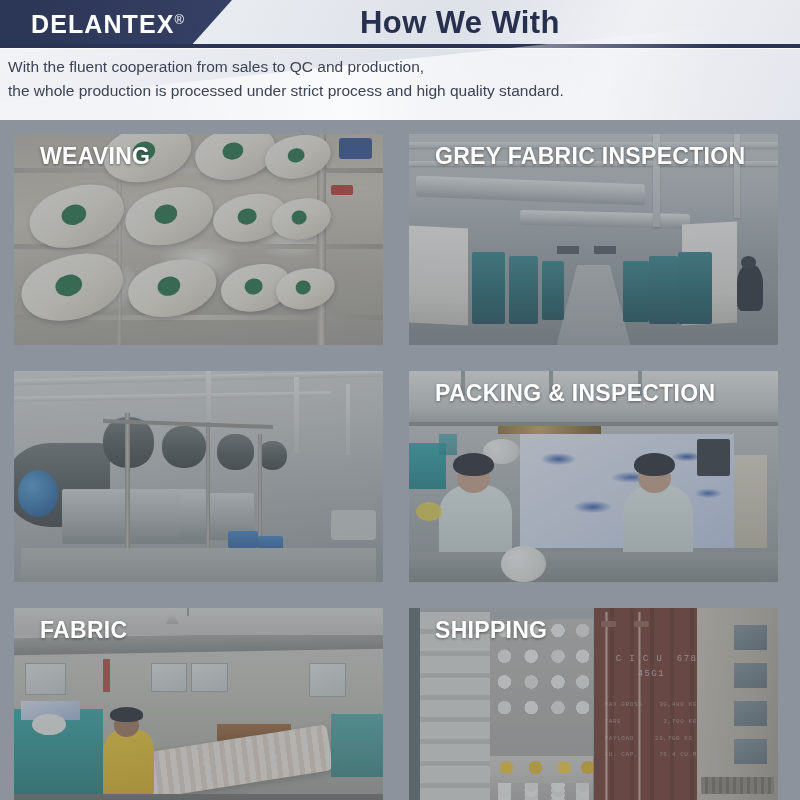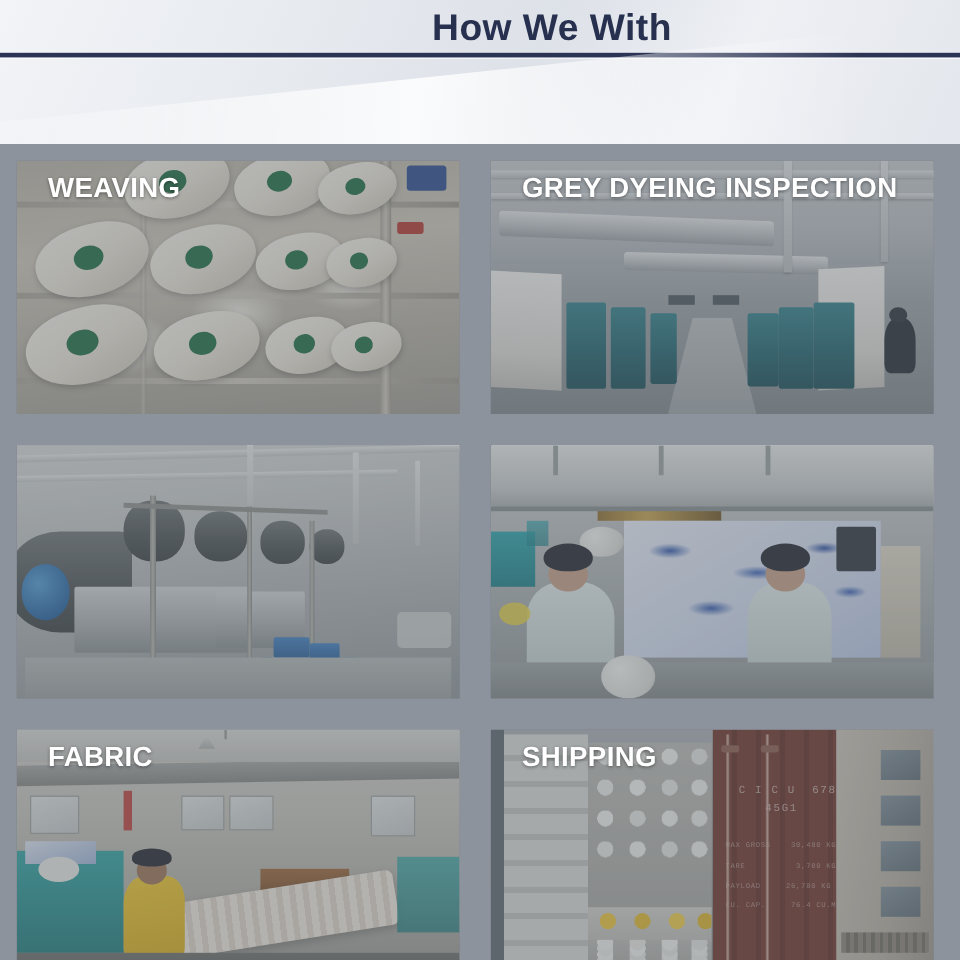--- a/index.html
+++ b/index.html
@@ -367,25 +367,32 @@
     background:linear-gradient(150deg,#7f8e96,#5c6a72);
   }
 </style>
 </head>
 <body>
 
 <div class="header">
 
   <div class="header-title">How We With</div>
 
+  <div class="logo-banner">
+    <div class="logo-text"><span>DELANTEX</span><span class="logo-reg">®</span></div>
+  </div>
 
   <div class="header-rule"></div>
   <div class="header-rule-hi"></div>
   <div class="header-sheen"></div>
 
+  <div class="subtitle">
+    <div>With the fluent cooperation from sales to QC and production,</div>
+    <div>the whole production is processed under strict process and high quality standard.</div>
+  </div>
 </div>
 
 <div class="grid">
  <div class="grid-inner">
 
   <div class="cell">
     <div class="photo ph-weaving">
       <div class="rack-bar" style="left:0;top:16%;width:100%;height:5px;"></div>
       <div class="rack-bar" style="left:0;top:52%;width:100%;height:5px;"></div>
       <div class="rack-bar" style="left:0;top:86%;width:100%;height:5px;"></div>
@@ -427,21 +434,21 @@
       <div class="machine-t" style="left:27%;top:58%;width:8%;height:32%;"></div>
       <div class="machine-t" style="left:36%;top:60%;width:6%;height:28%;"></div>
       <div class="machine-t" style="left:58%;top:60%;width:7%;height:29%;"></div>
       <div class="machine-t" style="left:65%;top:58%;width:8%;height:32%;"></div>
       <div class="machine-t" style="left:73%;top:56%;width:9%;height:34%;"></div>
       <div style="position:absolute;left:40%;top:53%;width:6%;height:4%;background:#4b545a;"></div>
       <div style="position:absolute;left:50%;top:53%;width:6%;height:4%;background:#4b545a;"></div>
       <div class="person-dk" style="left:89%;top:62%;width:7%;height:22%;"></div>
       <div style="position:absolute;left:90%;top:58%;width:4%;height:6%;border-radius:50%;background:#2a2f35;"></div>
     </div>
-    <div class="cell-label">GREY DYEING INSPECTION</div>
+    <div class="cell-label">GREY FABRIC INSPECTION</div>
   </div>
 
   <div class="cell">
     <div class="photo ph-dye">
       <div class="roof-beam" style="left:0;top:2%;width:100%;height:6px;transform:skewY(-1.4deg);"></div>
       <div class="roof-beam" style="left:0;top:11%;width:86%;height:5px;transform:skewY(-1deg);"></div>
       <div class="roof-beam" style="left:52%;top:0;width:5px;height:34%;"></div>
       <div class="roof-beam" style="left:76%;top:3%;width:5px;height:36%;"></div>
       <div class="roof-beam" style="left:90%;top:6%;width:4px;height:34%;"></div>
 
@@ -487,20 +494,21 @@
       <div class="worker-body" style="left:58%;top:54%;width:19%;height:36%;"></div>
       <div class="worker-head" style="left:62%;top:44%;width:9%;height:14%;"></div>
       <div class="worker-hair" style="left:61%;top:39%;width:11%;height:11%;"></div>
 
       <div style="position:absolute;left:0;top:86%;width:100%;height:14%;background:linear-gradient(180deg,#9ba1a1,#7f8585);"></div>
       <div class="roll-white" style="left:25%;top:83%;width:12%;height:17%;"></div>
       <div style="position:absolute;left:78%;top:32%;width:9%;height:18%;background:#2e3338;border-radius:2px;"></div>
       <div style="position:absolute;left:2%;top:62%;width:7%;height:9%;background:#e8d23f;border-radius:50%;opacity:.85;"></div>
       <div style="position:absolute;left:88%;top:40%;width:9%;height:44%;background:linear-gradient(180deg,#dcd6c4,#bdb7a5);"></div>
     </div>
+    <div class="cell-label">PACKING &amp; INSPECTION</div>
   </div>
 
   <div class="cell">
     <div class="photo ph-packing">
       <div class="wall-beam" style="left:0;top:13%;width:100%;height:8%;transform:skewY(-1deg);"></div>
       <div style="position:absolute;left:0;top:0;width:100%;height:13%;background:linear-gradient(180deg,#d8d8d1,#c3c3bb);"></div>
       <div class="lamp" style="left:41%;top:2%;"></div>
       <div style="position:absolute;left:47%;top:0;width:2px;height:4%;background:#9a9b95;"></div>
 
       <div class="window-p" style="left:3%;top:26%;width:11%;height:15%;"></div>

